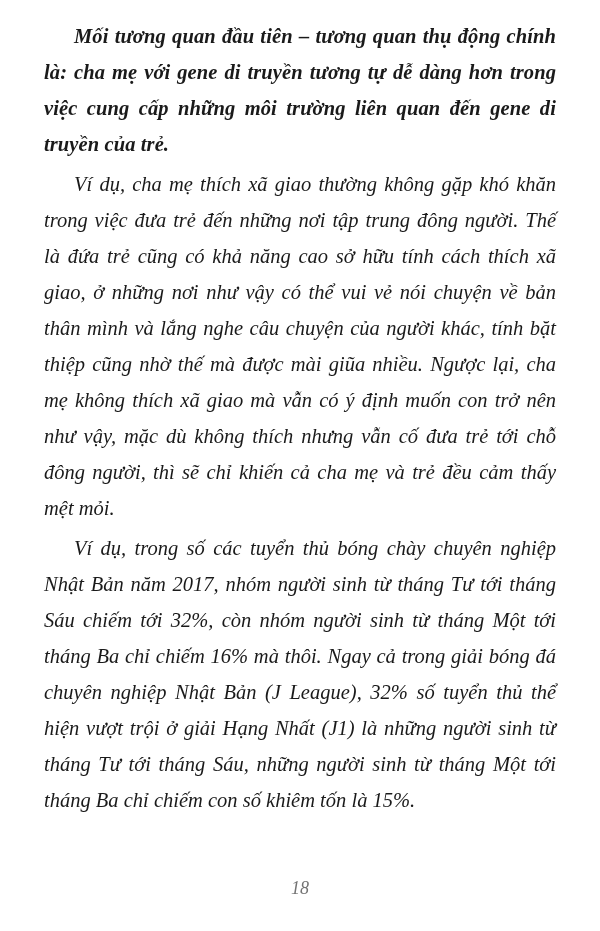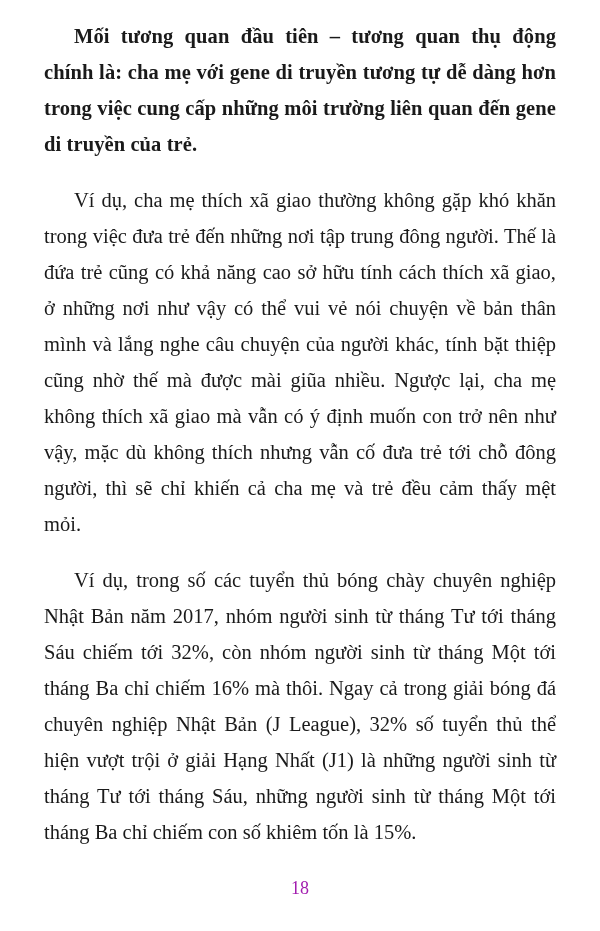--- a/index.html
+++ b/index.html
@@ -13,49 +13,50 @@
     font-family: "Liberation Serif", serif;
     color: #1a1a1a;
     overflow: hidden;
   }
   .page {
     position: relative;
     width: 600px;
     height: 931px;
     box-sizing: border-box;
     padding: 18px 44px 0 44px;
+    font-style: italic;
   }
   .content {
     width: 512px;
   }
   p {
     margin: 0 0 0 0;
     font-size: 20.5px;
     line-height: 36px;
     text-align: justify;
     text-justify: inter-word;
     text-indent: 30px;
     hyphens: none;
   }
   p.bold {
     font-weight: bold;
     letter-spacing: 0.1px;
   }
   p + p {
-    margin-top: 20px;
+    margin-top: 4px;
   }
   .page-number {
     position: absolute;
     left: 0;
     right: 0;
     bottom: 32px;
     text-align: center;
     font-size: 18px;
     font-family: "Liberation Serif", serif;
-    color: #a21caf;
+    color: #737373;
   }
 </style>
 </head>
 <body>
 
 <div class="page">
   <div class="content">
     <p class="bold">Mối tương quan đầu tiên – tương quan thụ động chính là: cha mẹ với gene di truyền tương tự dễ dàng hơn trong việc cung cấp những môi trường liên quan đến gene di truyền của trẻ.</p>
     <p>Ví dụ, cha mẹ thích xã giao thường không gặp khó khăn trong việc đưa trẻ đến những nơi tập trung đông người. Thế là đứa trẻ cũng có khả năng cao sở hữu tính cách thích xã giao, ở những nơi như vậy có thể vui vẻ nói chuyện về bản thân mình và lắng nghe câu chuyện của người khác, tính bặt thiệp cũng nhờ thế mà được mài giũa nhiều. Ngược lại, cha mẹ không thích xã giao mà vẫn có ý định muốn con trở nên như vậy, mặc dù không thích nhưng vẫn cố đưa trẻ tới chỗ đông người, thì sẽ chỉ khiến cả cha mẹ và trẻ đều cảm thấy mệt mỏi.</p>
     <p>Ví dụ, trong số các tuyển thủ bóng chày chuyên nghiệp Nhật Bản năm 2017, nhóm người sinh từ tháng Tư tới tháng Sáu chiếm tới 32%, còn nhóm người sinh từ tháng Một tới tháng Ba chỉ chiếm 16% mà thôi. Ngay cả trong giải bóng đá chuyên nghiệp Nhật Bản (J League), 32% số tuyển thủ thể hiện vượt trội ở giải Hạng Nhất (J1) là những người sinh từ tháng Tư tới tháng Sáu, những người sinh từ tháng Một tới tháng Ba chỉ chiếm con số khiêm tốn là 15%.</p>

